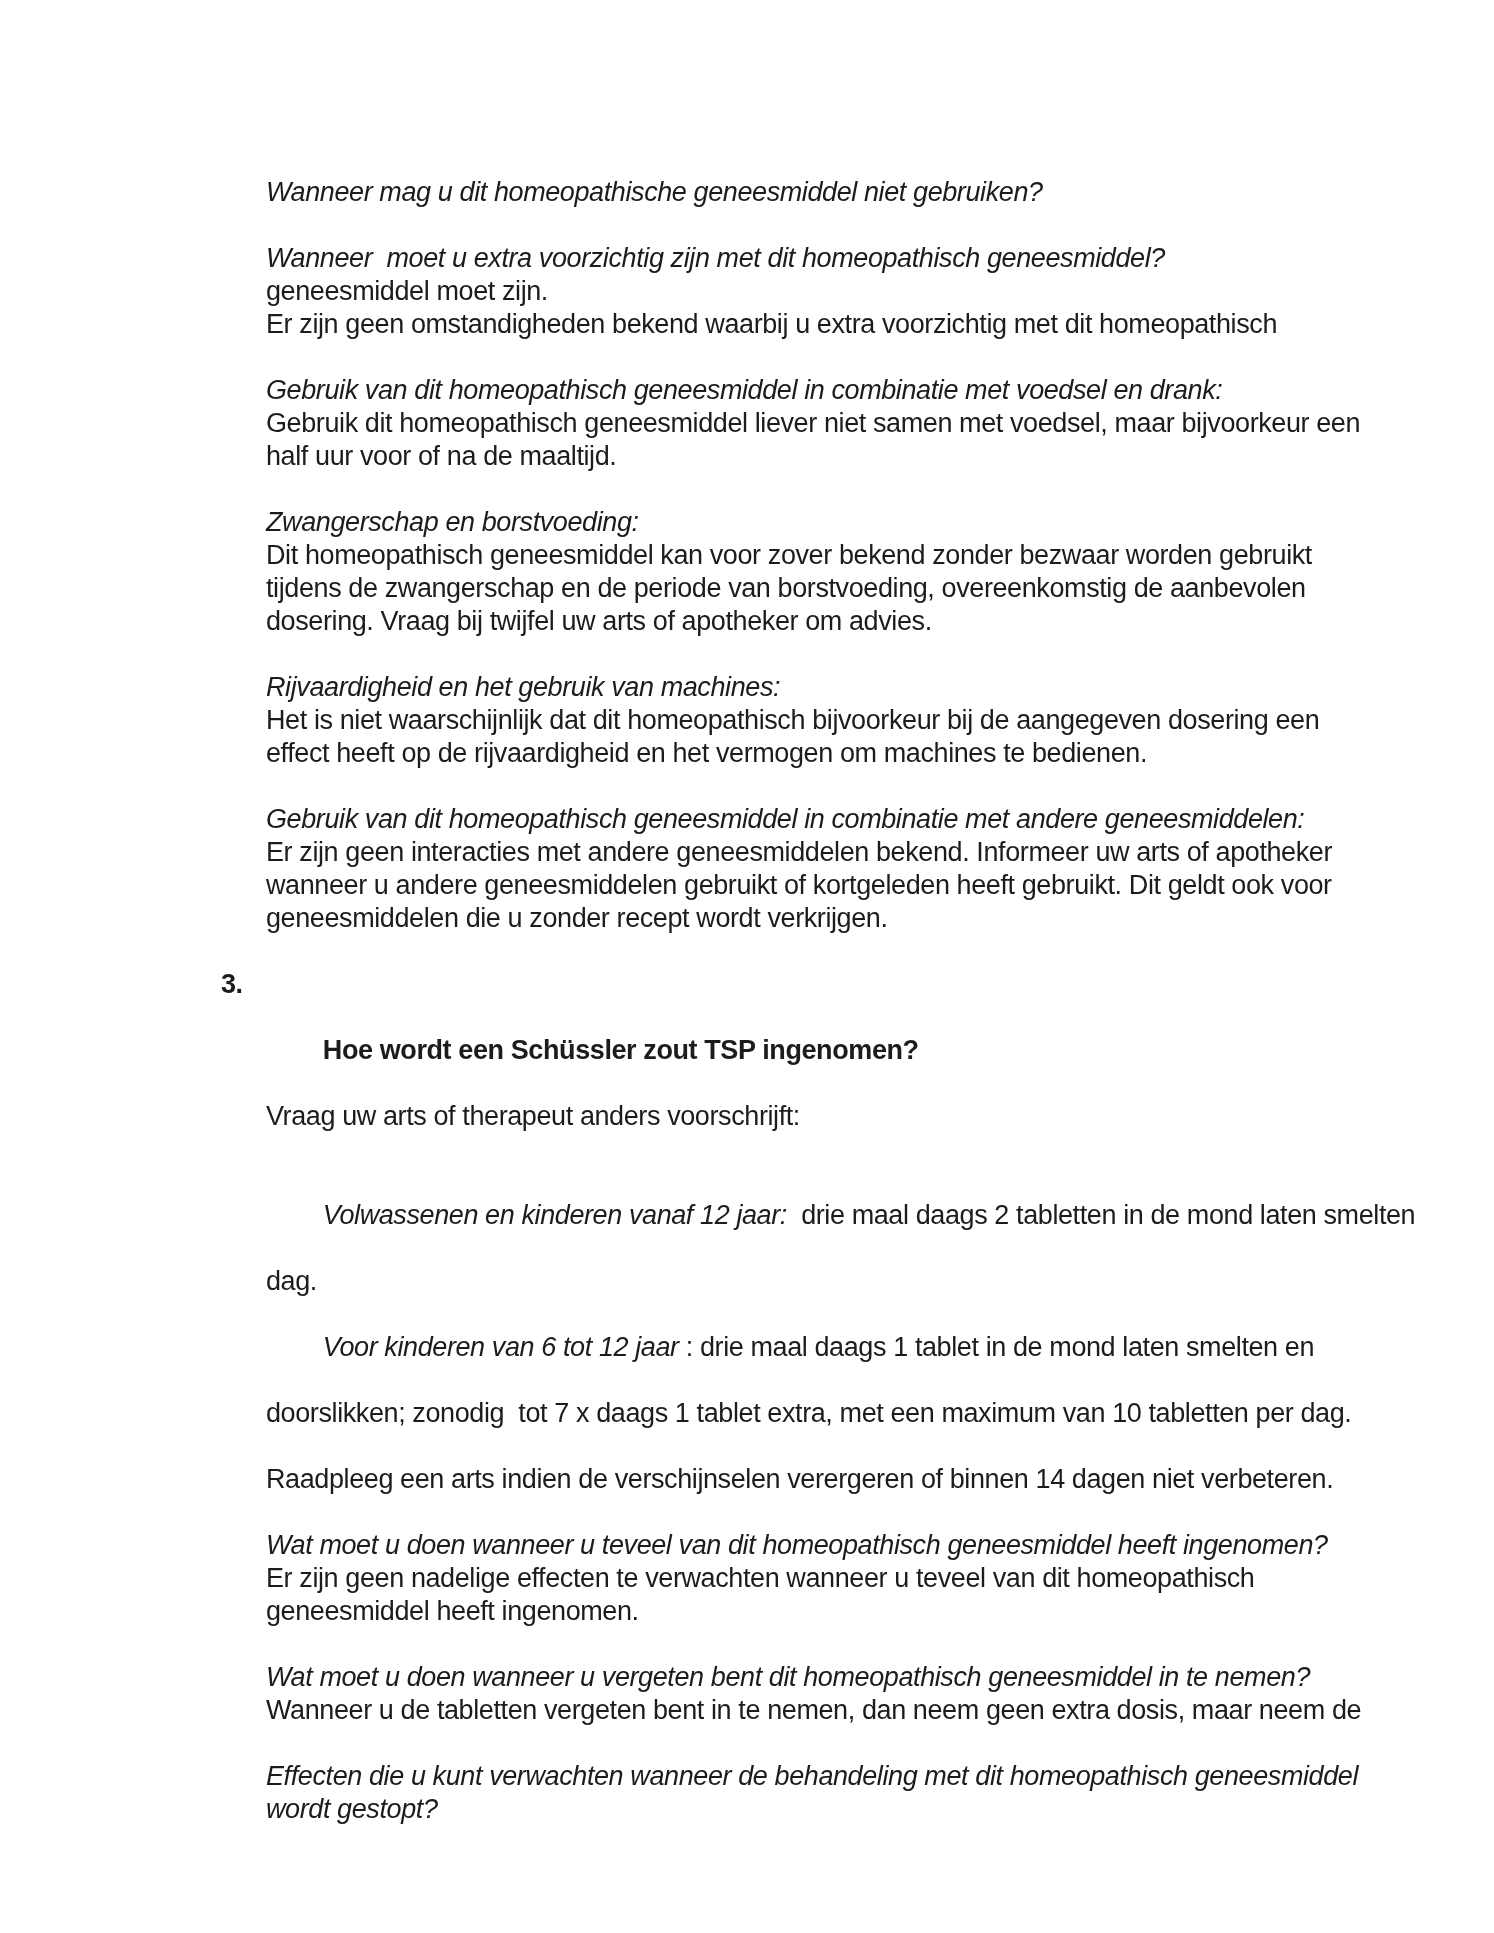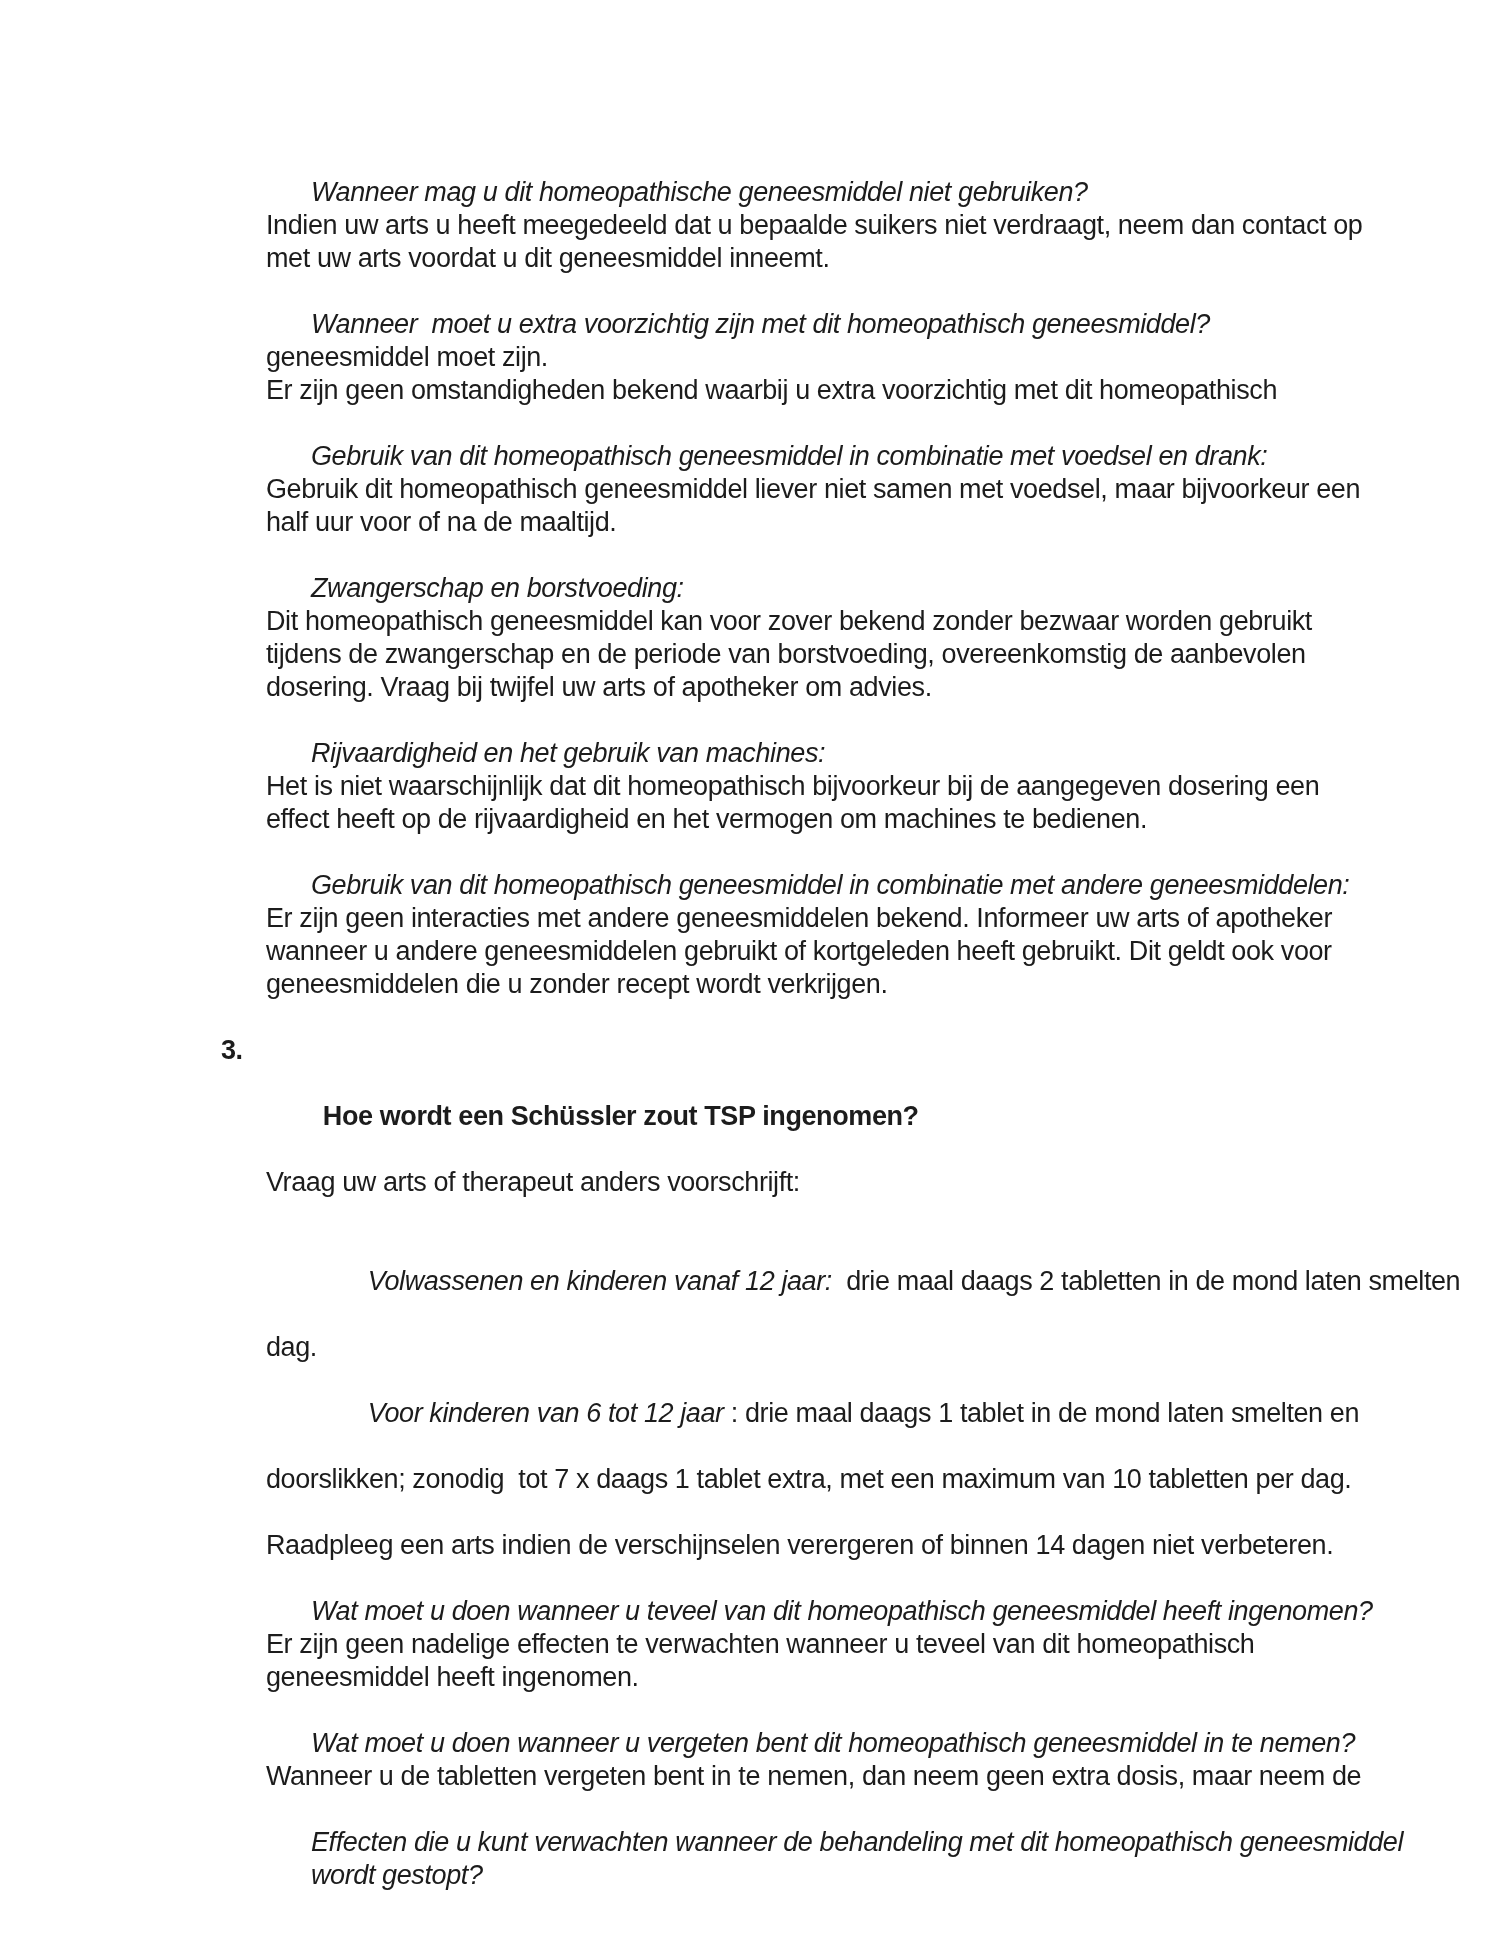--- a/index.html
+++ b/index.html
@@ -29,21 +29,20 @@
   }
   .block:last-child {
     margin-bottom: 0;
   }
   .line {
     white-space: pre;
   }
   .heading .line,
   .it {
     font-style: italic;
-    margin-left: 45px;
   }
   .numbered-heading {
     position: relative;
     font-weight: bold;
     white-space: pre;
   }
   .list-number {
     position: absolute;
     left: -45px;
     top: 0;
@@ -58,24 +57,20 @@
 </style>
 </head>
 <body>
 
 <div class="page">
   <div class="content">
 
     <div class="block">
       <div class="heading">
           <div class="line">Wanneer mag u dit homeopathische geneesmiddel niet gebruiken?</div>
-        </div>
-      <div class="body">
-          <div class="line">Indien uw arts u heeft meegedeeld dat u bepaalde suikers niet verdraagt, neem dan contact op</div>
-          <div class="line">met uw arts voordat u dit geneesmiddel inneemt.</div>
         </div>
     </div>
 
     <div class="block">
       <div class="heading">
           <div class="line">Wanneer  moet u extra voorzichtig zijn met dit homeopathisch geneesmiddel?</div>
         </div>
       <div class="body">
           <div class="line">geneesmiddel moet zijn.</div>
           <div class="line">Er zijn geen omstandigheden bekend waarbij u extra voorzichtig met dit homeopathisch</div>

